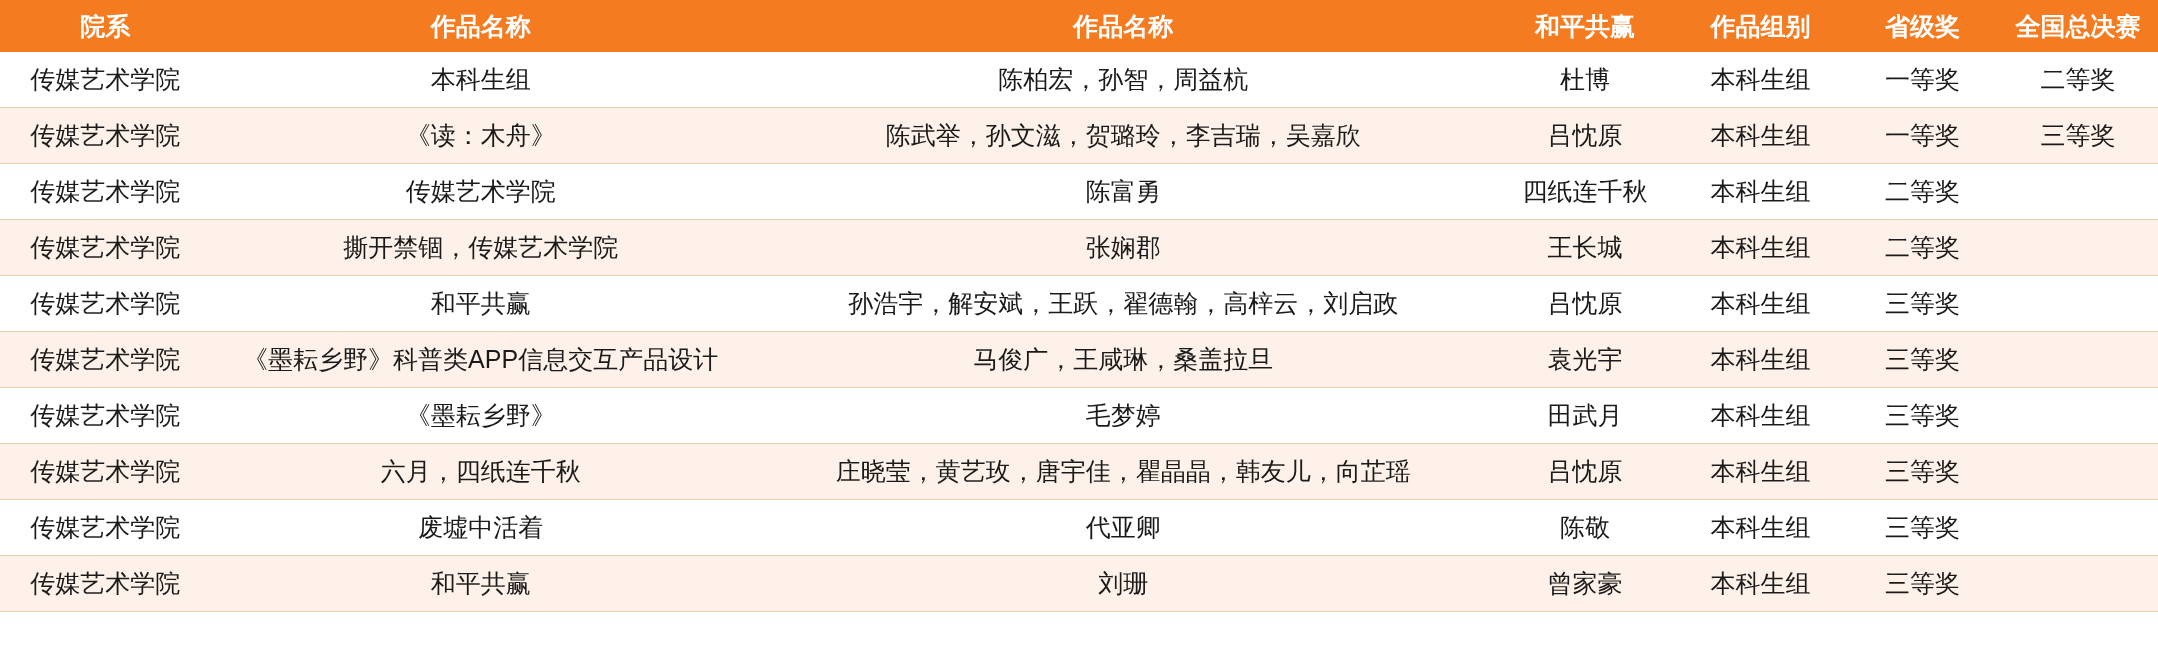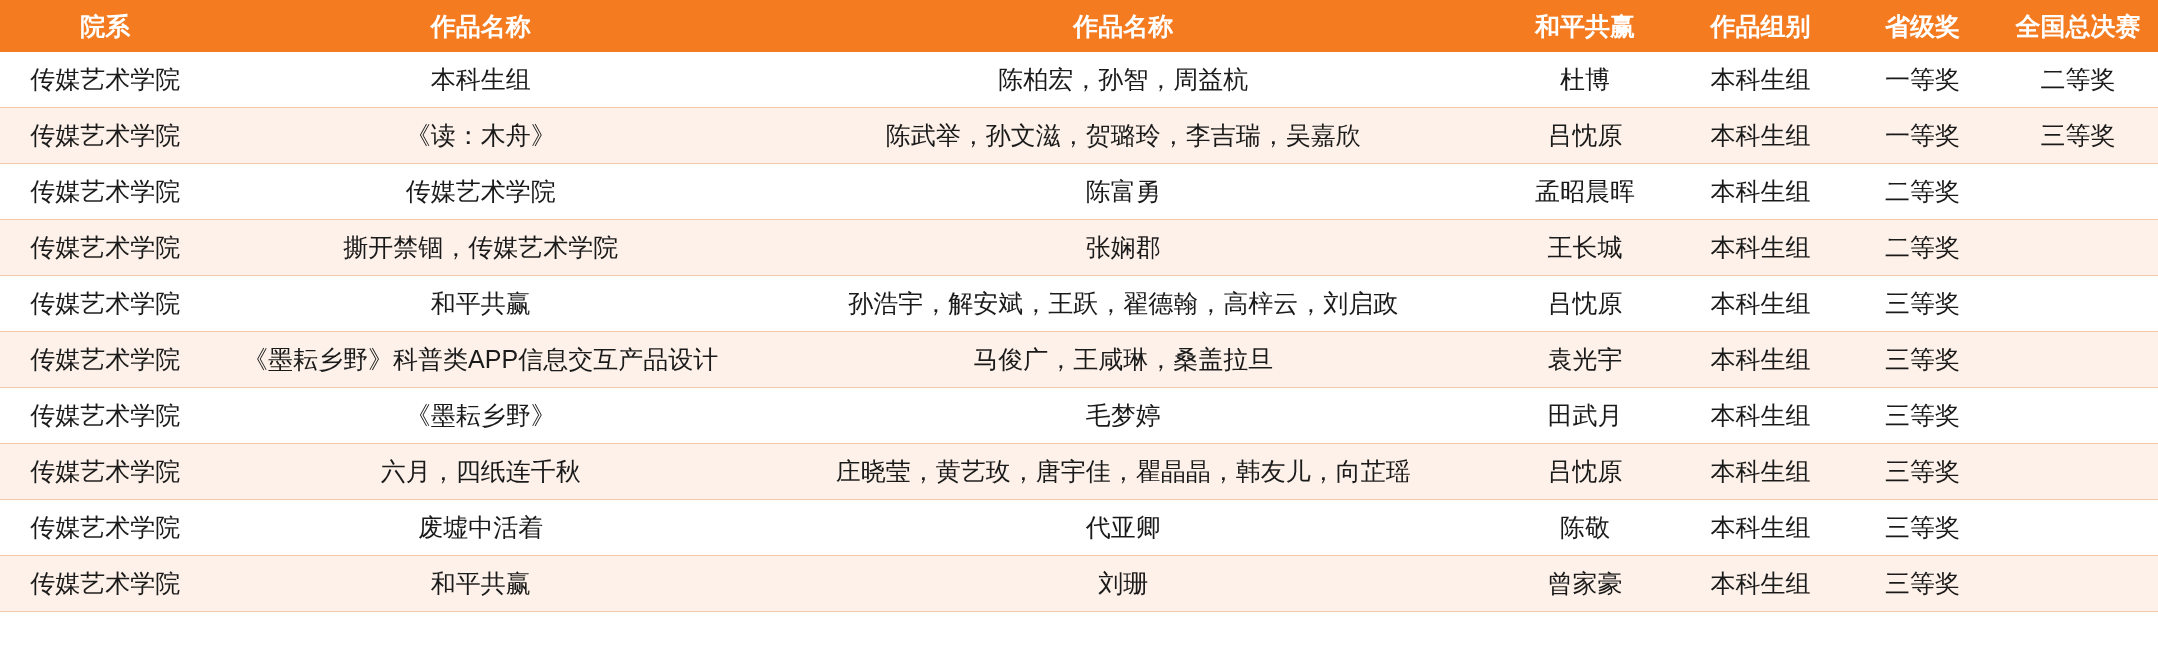--- a/index.html
+++ b/index.html
@@ -94,21 +94,21 @@
         <td>陈武举，孙文滋，贺璐玲，李吉瑞，吴嘉欣</td>
         <td>吕忱原</td>
         <td>本科生组</td>
         <td>一等奖</td>
         <td>三等奖</td>
       </tr>
       <tr class="odd">
         <td>传媒艺术学院</td>
         <td>传媒艺术学院</td>
         <td>陈富勇</td>
-        <td>孟昭晨晖</td>
+        <td>四纸连千秋</td>
         <td>本科生组</td>
         <td>二等奖</td>
         <td></td>
       </tr>
       <tr class="even">
         <td>传媒艺术学院</td>
         <td>撕开禁锢，传媒艺术学院</td>
         <td>张娴郡</td>
         <td>王长城</td>
         <td>本科生组</td>

